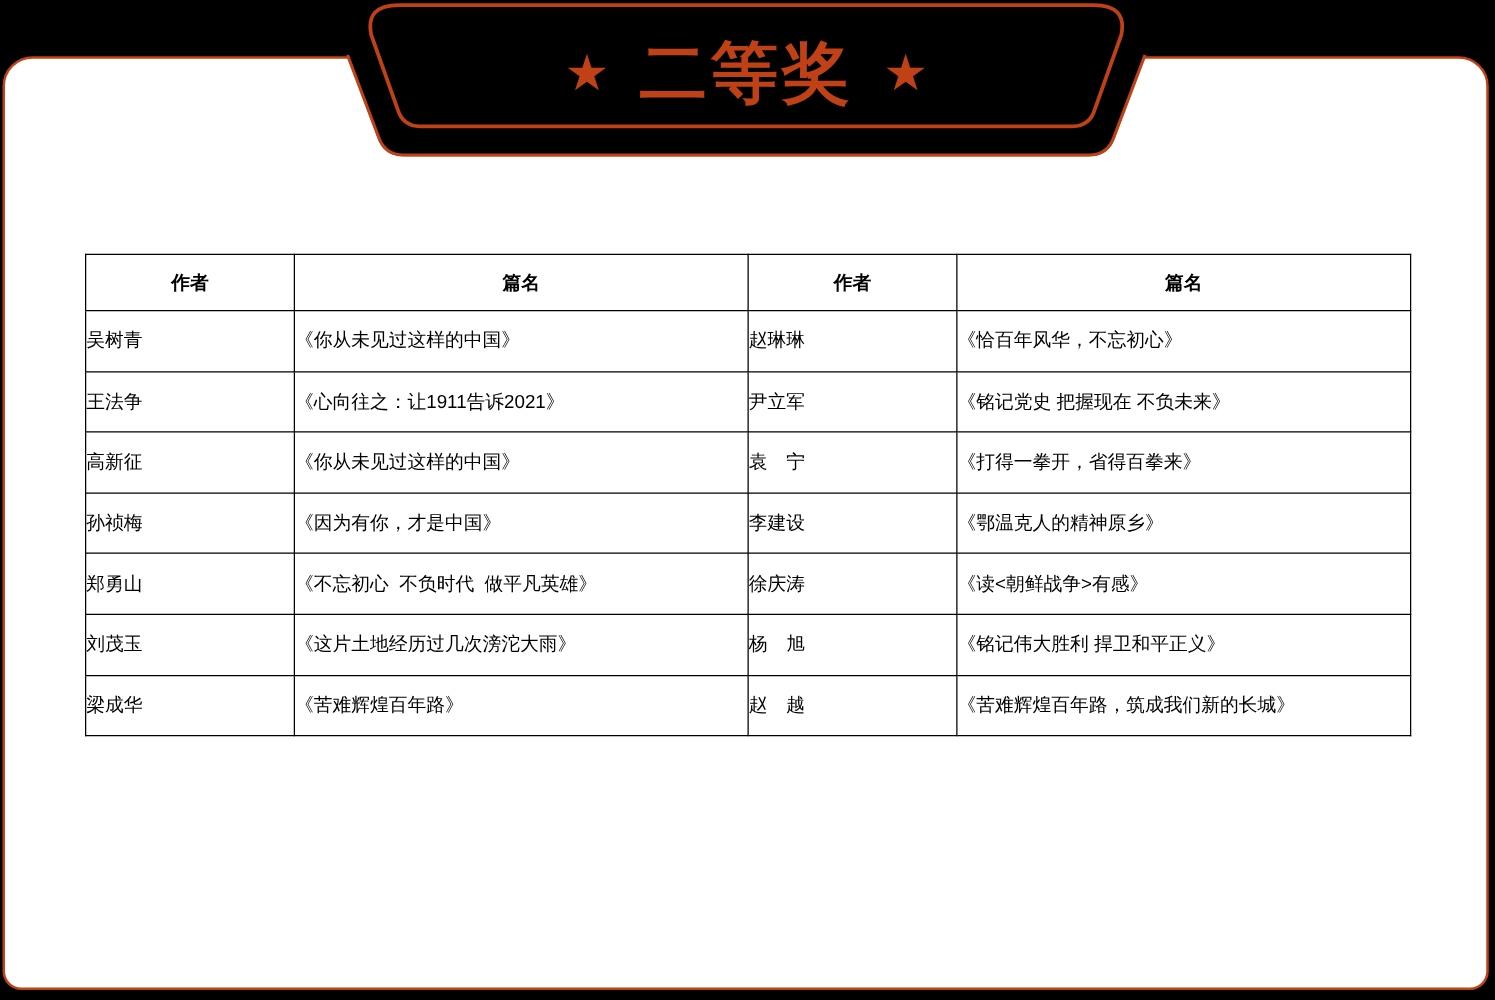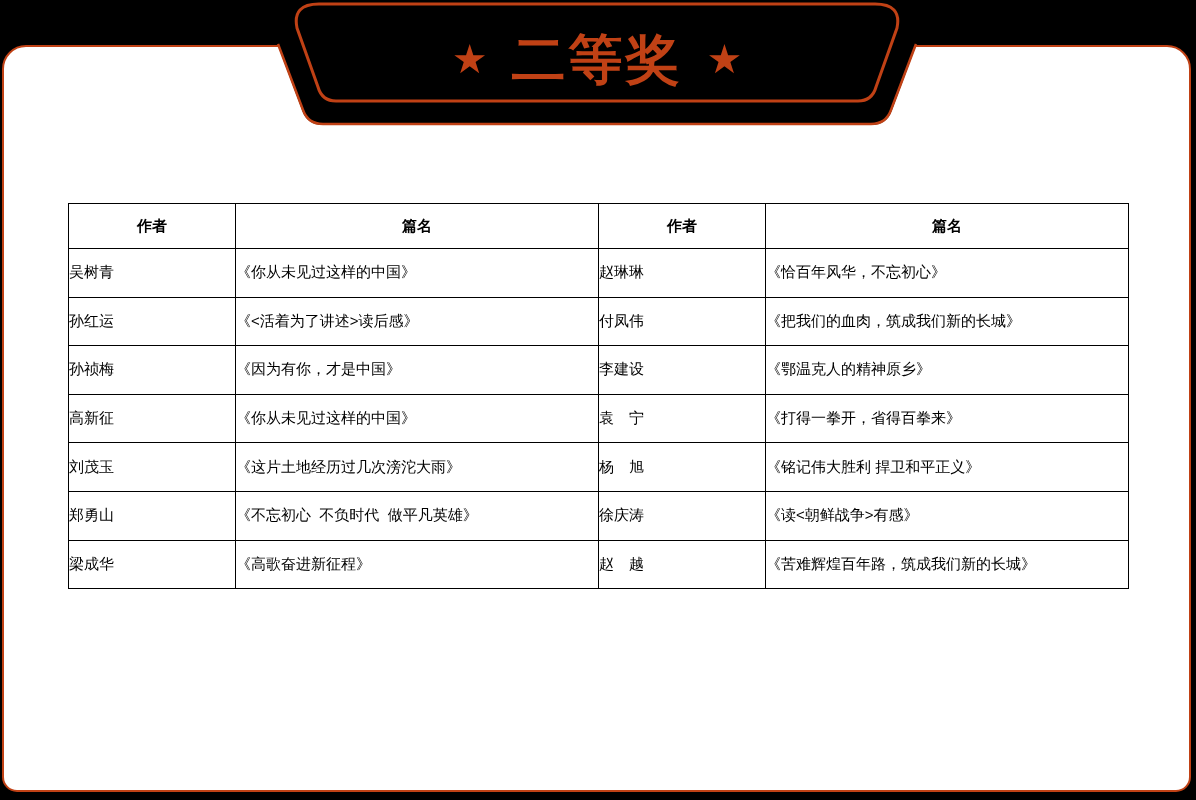--- a/index.html
+++ b/index.html
@@ -94,51 +94,51 @@
         </tr>
     </thead>
     <tbody id="table-body">
         <tr>
           <td class="author-cell">吴树青</td>
           <td class="title-cell">《你从未见过这样的中国》</td>
           <td class="author-cell">赵琳琳</td>
           <td class="title-cell">《恰百年风华，不忘初心》</td>
         </tr>
         <tr>
-          <td class="author-cell">孙红运</td>
-          <td class="title-cell">《&lt;活着为了讲述&gt;读后感》</td>
-          <td class="author-cell">付凤伟</td>
-          <td class="title-cell">《把我们的血肉，筑成我们新的长城》</td>
+          <td class="author-cell">王法争</td>
+          <td class="title-cell">《心向往之：让1911告诉2021》</td>
+          <td class="author-cell">尹立军</td>
+          <td class="title-cell">《铭记党史 把握现在 不负未来》</td>
+        </tr>
+        <tr>
+          <td class="author-cell">高新征</td>
+          <td class="title-cell">《你从未见过这样的中国》</td>
+          <td class="author-cell">袁　宁</td>
+          <td class="title-cell">《打得一拳开，省得百拳来》</td>
         </tr>
         <tr>
           <td class="author-cell">孙祯梅</td>
           <td class="title-cell">《因为有你，才是中国》</td>
           <td class="author-cell">李建设</td>
           <td class="title-cell">《鄂温克人的精神原乡》</td>
         </tr>
         <tr>
-          <td class="author-cell">高新征</td>
-          <td class="title-cell">《你从未见过这样的中国》</td>
-          <td class="author-cell">袁　宁</td>
-          <td class="title-cell">《打得一拳开，省得百拳来》</td>
+          <td class="author-cell">郑勇山</td>
+          <td class="title-cell">《不忘初心  不负时代  做平凡英雄》</td>
+          <td class="author-cell">徐庆涛</td>
+          <td class="title-cell">《读&lt;朝鲜战争&gt;有感》</td>
         </tr>
         <tr>
           <td class="author-cell">刘茂玉</td>
           <td class="title-cell">《这片土地经历过几次滂沱大雨》</td>
           <td class="author-cell">杨　旭</td>
           <td class="title-cell">《铭记伟大胜利 捍卫和平正义》</td>
         </tr>
         <tr>
-          <td class="author-cell">郑勇山</td>
-          <td class="title-cell">《不忘初心  不负时代  做平凡英雄》</td>
-          <td class="author-cell">徐庆涛</td>
-          <td class="title-cell">《读&lt;朝鲜战争&gt;有感》</td>
-        </tr>
-        <tr>
           <td class="author-cell">梁成华</td>
-          <td class="title-cell">《高歌奋进新征程》</td>
+          <td class="title-cell">《苦难辉煌百年路》</td>
           <td class="author-cell">赵　越</td>
           <td class="title-cell">《苦难辉煌百年路，筑成我们新的长城》</td>
         </tr>
       </tbody>
   </table>
 
 </div>
 
 </body></html>

